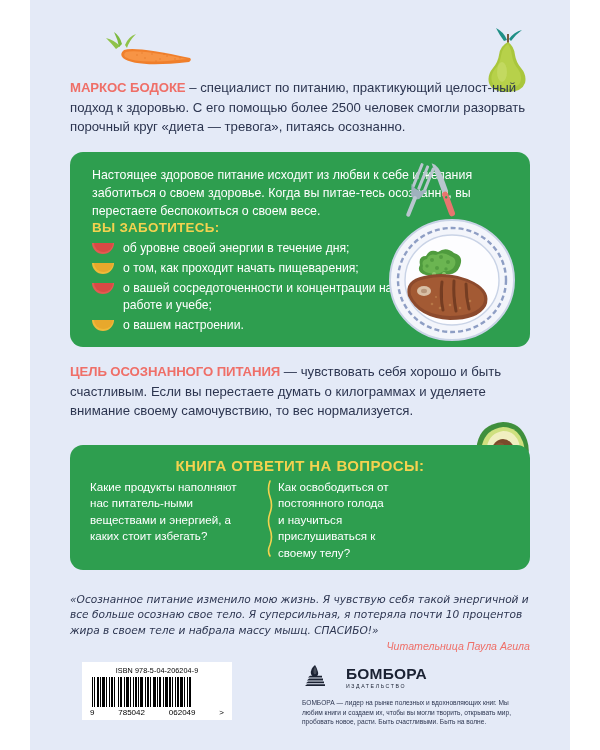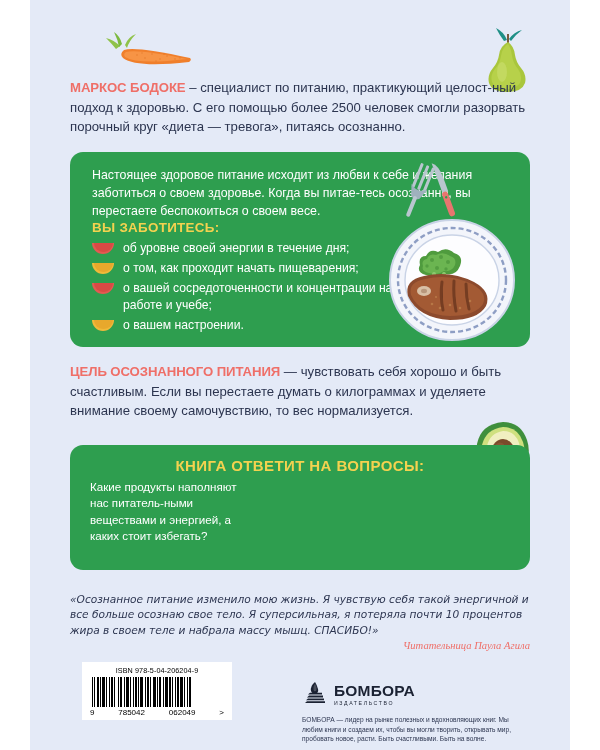--- a/index.html
+++ b/index.html
@@ -184,21 +184,21 @@
     font-size: 10.6px;
     line-height: 15.4px;
     color: #2c3550;
   }
   .quote-author {
     position: absolute;
     left: 40px;
     top: 640px;
     width: 460px;
     text-align: right;
-    font-family: Liberation Serif, serif;
+    font-family: Liberation Sans, sans-serif;
     font-style: italic;
     font-size: 10.6px;
     color: #ef6f68;
   }
 
   
   #barcode-box {
     position: absolute;
     left: 52px;
     top: 662px;
@@ -227,21 +227,21 @@
     color: #000;
   }
 
   
   #publisher {
     position: absolute;
     left: 272px;
     top: 664px;
     width: 215px;
   }
-  .pub-row { display: flex; align-items: center; gap: 6px; margin-top: 17px; }
+  .pub-row { display: flex; align-items: center; gap: 18px; }
   .pub-name {
     font-weight: bold;
     font-size: 15.5px;
     color: #1b2233;
     letter-spacing: 0.2px;
     line-height: 15px;
   }
   .pub-sub {
     font-size: 5.2px;
     color: #1b2233;
@@ -410,20 +410,26 @@
     <path d="M36 9 Q51 9 56 24 Q61 39 49 51 Q37 61 26 52 Q13 41 15 27 Q19 11 36 9 Z" fill="#cfe07f"></path>
     <path d="M36 13 Q48 13 52 25 Q56 38 46 48 Q36 56 28 48 Q18 39 20 28 Q23 15 36 13 Z" fill="#f0efc0"></path>
     <ellipse cx="36" cy="33" rx="11" ry="12" fill="#7a4a2b"></ellipse>
     <ellipse cx="33" cy="30" rx="5" ry="5.5" fill="#8e5a36" opacity="0.75"></ellipse>
   </svg>
 
   <div class="green-panel" id="panel-ques">
     <div class="ques-heading">КНИГА ОТВЕТИТ НА ВОПРОСЫ:</div>
     <div class="ques-cols">
       <div class="ques-col c1">Какие продукты наполняют нас питатель-ными веществами и энергией, а каких стоит избегать?</div>
+      <div class="ques-col c2">
+        <svg class="squiggle" viewBox="0 0 8 78" preserveAspectRatio="none">
+          <path d="M4 2 Q1 10 4 18 Q7 26 4 34 Q1 42 4 50 Q7 58 4 66 Q1 72 4 77" fill="none" stroke="#f4d24f" stroke-width="1.6" stroke-linecap="round"></path>
+        </svg>
+        <span>Как освободиться от постоянного голода и научиться прислушиваться к своему телу?</span>
+      </div>
     </div>
   </div>
 
   <div class="quote">«Осознанное питание изменило мою жизнь. Я чувствую себя такой энергичной и все больше осознаю свое тело. Я суперсильная, я потеряла почти 10 процентов жира в своем теле и набрала массу мышц. СПАСИБО!»</div>
   <div class="quote-author">Читательница Паула Агила</div>
 
   <div id="barcode-box">
     <div class="isbn-text">ISBN 978-5-04-206204-9</div>
     <div class="bars">
       <i class="w0"></i>

